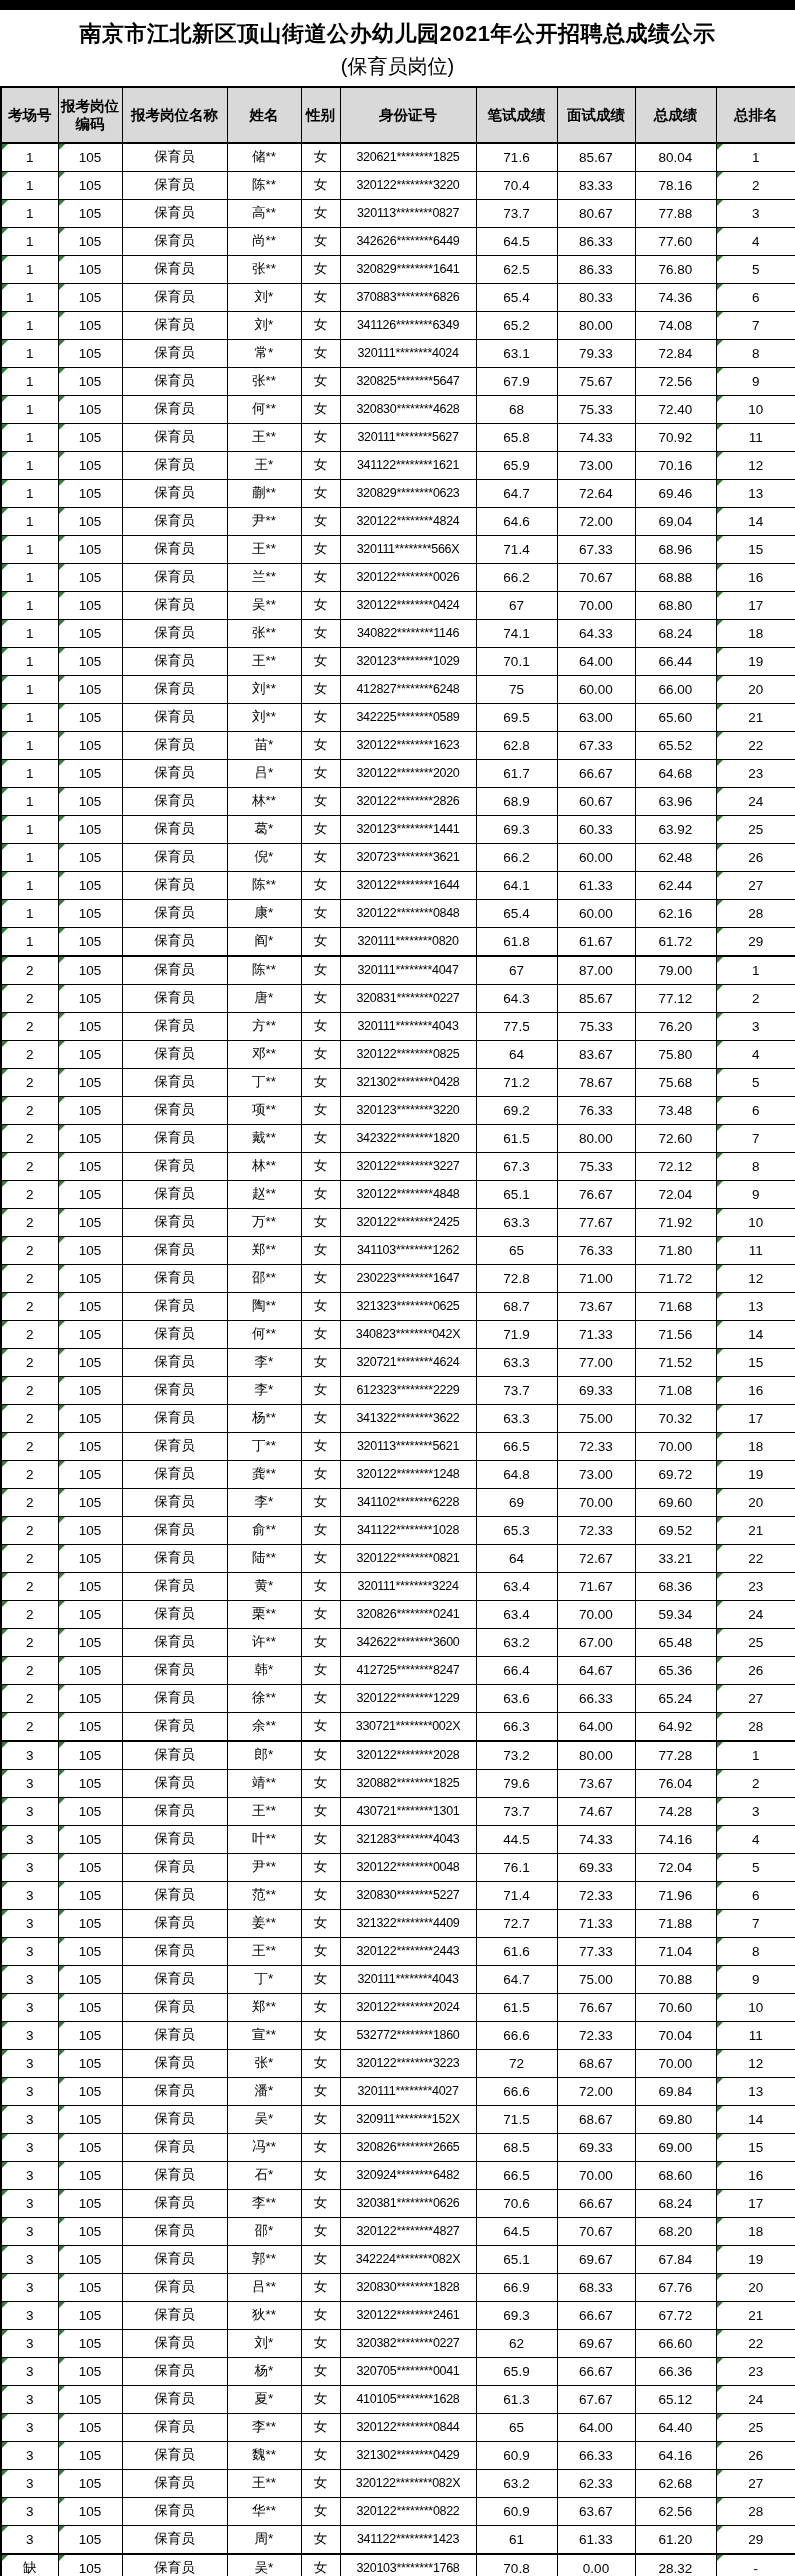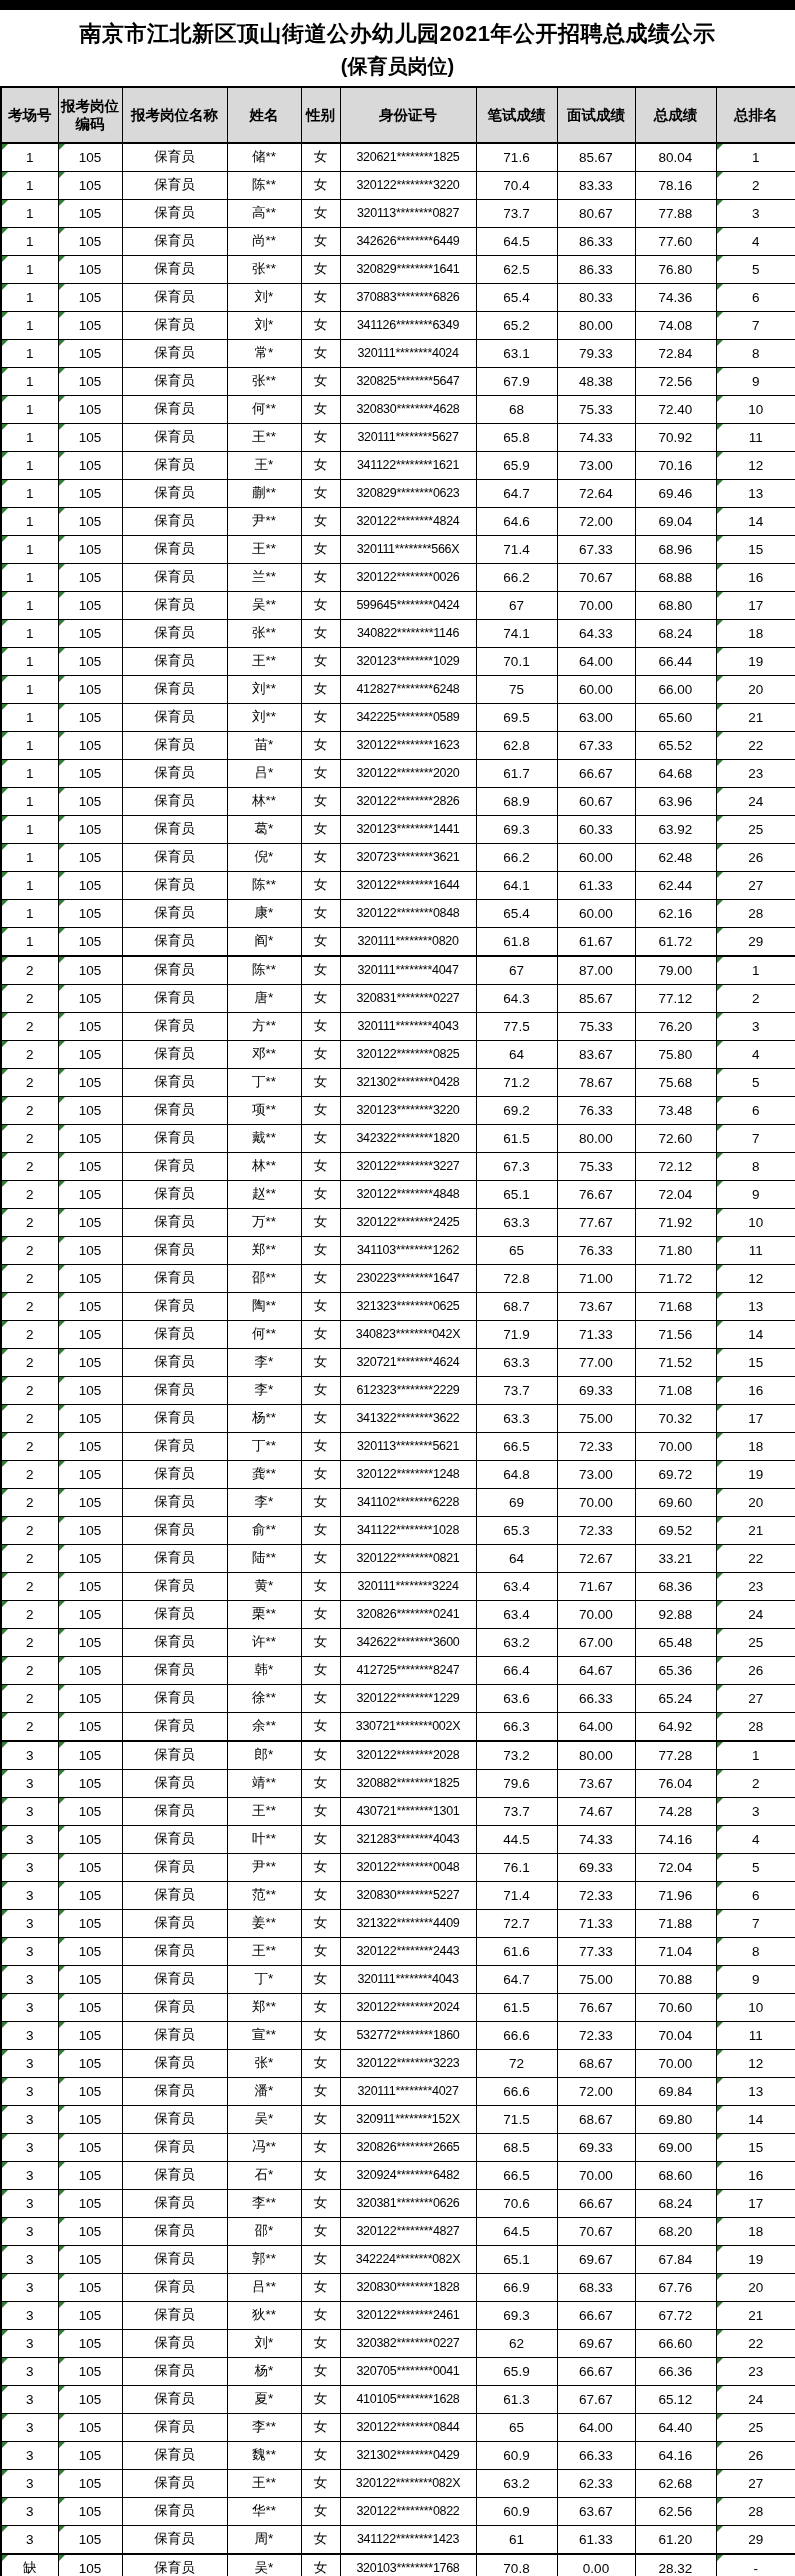--- a/index.html
+++ b/index.html
@@ -1,21 +1,21 @@
 <!DOCTYPE html>
 <html><head>
 <meta charset="utf-8">
 <style>
   html,body{margin:0;padding:0;background:#ffffff;}
   body{font-family:"Liberation Sans","DejaVu Sans",sans-serif;color:#000;}
   .sheet{width:795px;}
   .top-bar{height:9.7px;background:#000;}
   .title-block{background:#fff;text-align:center;padding:9.7px 0 5.8px 0;}
   .title-line1{font-size:22px;font-weight:bold;line-height:1.4;letter-spacing:0.5px;text-align:center;}
-  .title-line2{font-size:20px;font-weight:bold;line-height:1.4;margin-top:1.9px;}
+  .title-line2{font-size:20px;font-weight:normal;line-height:1.4;margin-top:1.9px;}
   table{width:795px;border-collapse:collapse;table-layout:fixed;
         border:2.9px solid #000;border-bottom:3.9px solid #000;}
   th,td{border:1px solid #000;text-align:center;vertical-align:middle;
         overflow:hidden;position:relative;background:#fff;}
   thead th{background:#d9d9d9;font-weight:bold;font-size:14.5px;height:54px;
            border-bottom:2.9px solid #000;padding:0 1.9px;line-height:1.25;}
   tbody td{height:27px;font-size:13.5px;padding:0 1px;white-space:nowrap;}
   td.id-cell{font-size:12.5px;letter-spacing:-0.3px;}
   tr.section-start td{border-top:2.9px solid #000;}
   .tri{position:absolute;top:0;left:0;width:0;height:0;
@@ -157,21 +157,21 @@
           <td><span class="tri"></span><span>8</span></td>
         </tr>
         <tr>
           <td><span class="tri"></span><span>1</span></td>
           <td><span class="tri"></span><span>105</span></td>
           <td><span>保育员</span></td>
           <td><span>张**</span></td>
           <td><span>女</span></td>
           <td class="id-cell"><span>320825********5647</span></td>
           <td><span>67.9</span></td>
-          <td><span>48.38</span></td>
+          <td><span>75.67</span></td>
           <td><span>72.56</span></td>
           <td><span class="tri"></span><span>9</span></td>
         </tr>
         <tr>
           <td><span class="tri"></span><span>1</span></td>
           <td><span class="tri"></span><span>105</span></td>
           <td><span>保育员</span></td>
           <td><span>何**</span></td>
           <td><span>女</span></td>
           <td class="id-cell"><span>320830********4628</span></td>
@@ -251,21 +251,21 @@
           <td><span>70.67</span></td>
           <td><span>68.88</span></td>
           <td><span class="tri"></span><span>16</span></td>
         </tr>
         <tr>
           <td><span class="tri"></span><span>1</span></td>
           <td><span class="tri"></span><span>105</span></td>
           <td><span>保育员</span></td>
           <td><span>吴**</span></td>
           <td><span>女</span></td>
-          <td class="id-cell"><span>599645********0424</span></td>
+          <td class="id-cell"><span>320122********0424</span></td>
           <td><span>67</span></td>
           <td><span>70.00</span></td>
           <td><span>68.80</span></td>
           <td><span class="tri"></span><span>17</span></td>
         </tr>
         <tr>
           <td><span class="tri"></span><span>1</span></td>
           <td><span class="tri"></span><span>105</span></td>
           <td><span>保育员</span></td>
           <td><span>张**</span></td>
@@ -686,21 +686,21 @@
         </tr>
         <tr>
           <td><span class="tri"></span><span>2</span></td>
           <td><span class="tri"></span><span>105</span></td>
           <td><span>保育员</span></td>
           <td><span>栗**</span></td>
           <td><span>女</span></td>
           <td class="id-cell"><span>320826********0241</span></td>
           <td><span>63.4</span></td>
           <td><span>70.00</span></td>
-          <td><span>92.88</span></td>
+          <td><span>59.34</span></td>
           <td><span class="tri"></span><span>24</span></td>
         </tr>
         <tr>
           <td><span class="tri"></span><span>2</span></td>
           <td><span class="tri"></span><span>105</span></td>
           <td><span>保育员</span></td>
           <td><span>许**</span></td>
           <td><span>女</span></td>
           <td class="id-cell"><span>342622********3600</span></td>
           <td><span>63.2</span></td>

